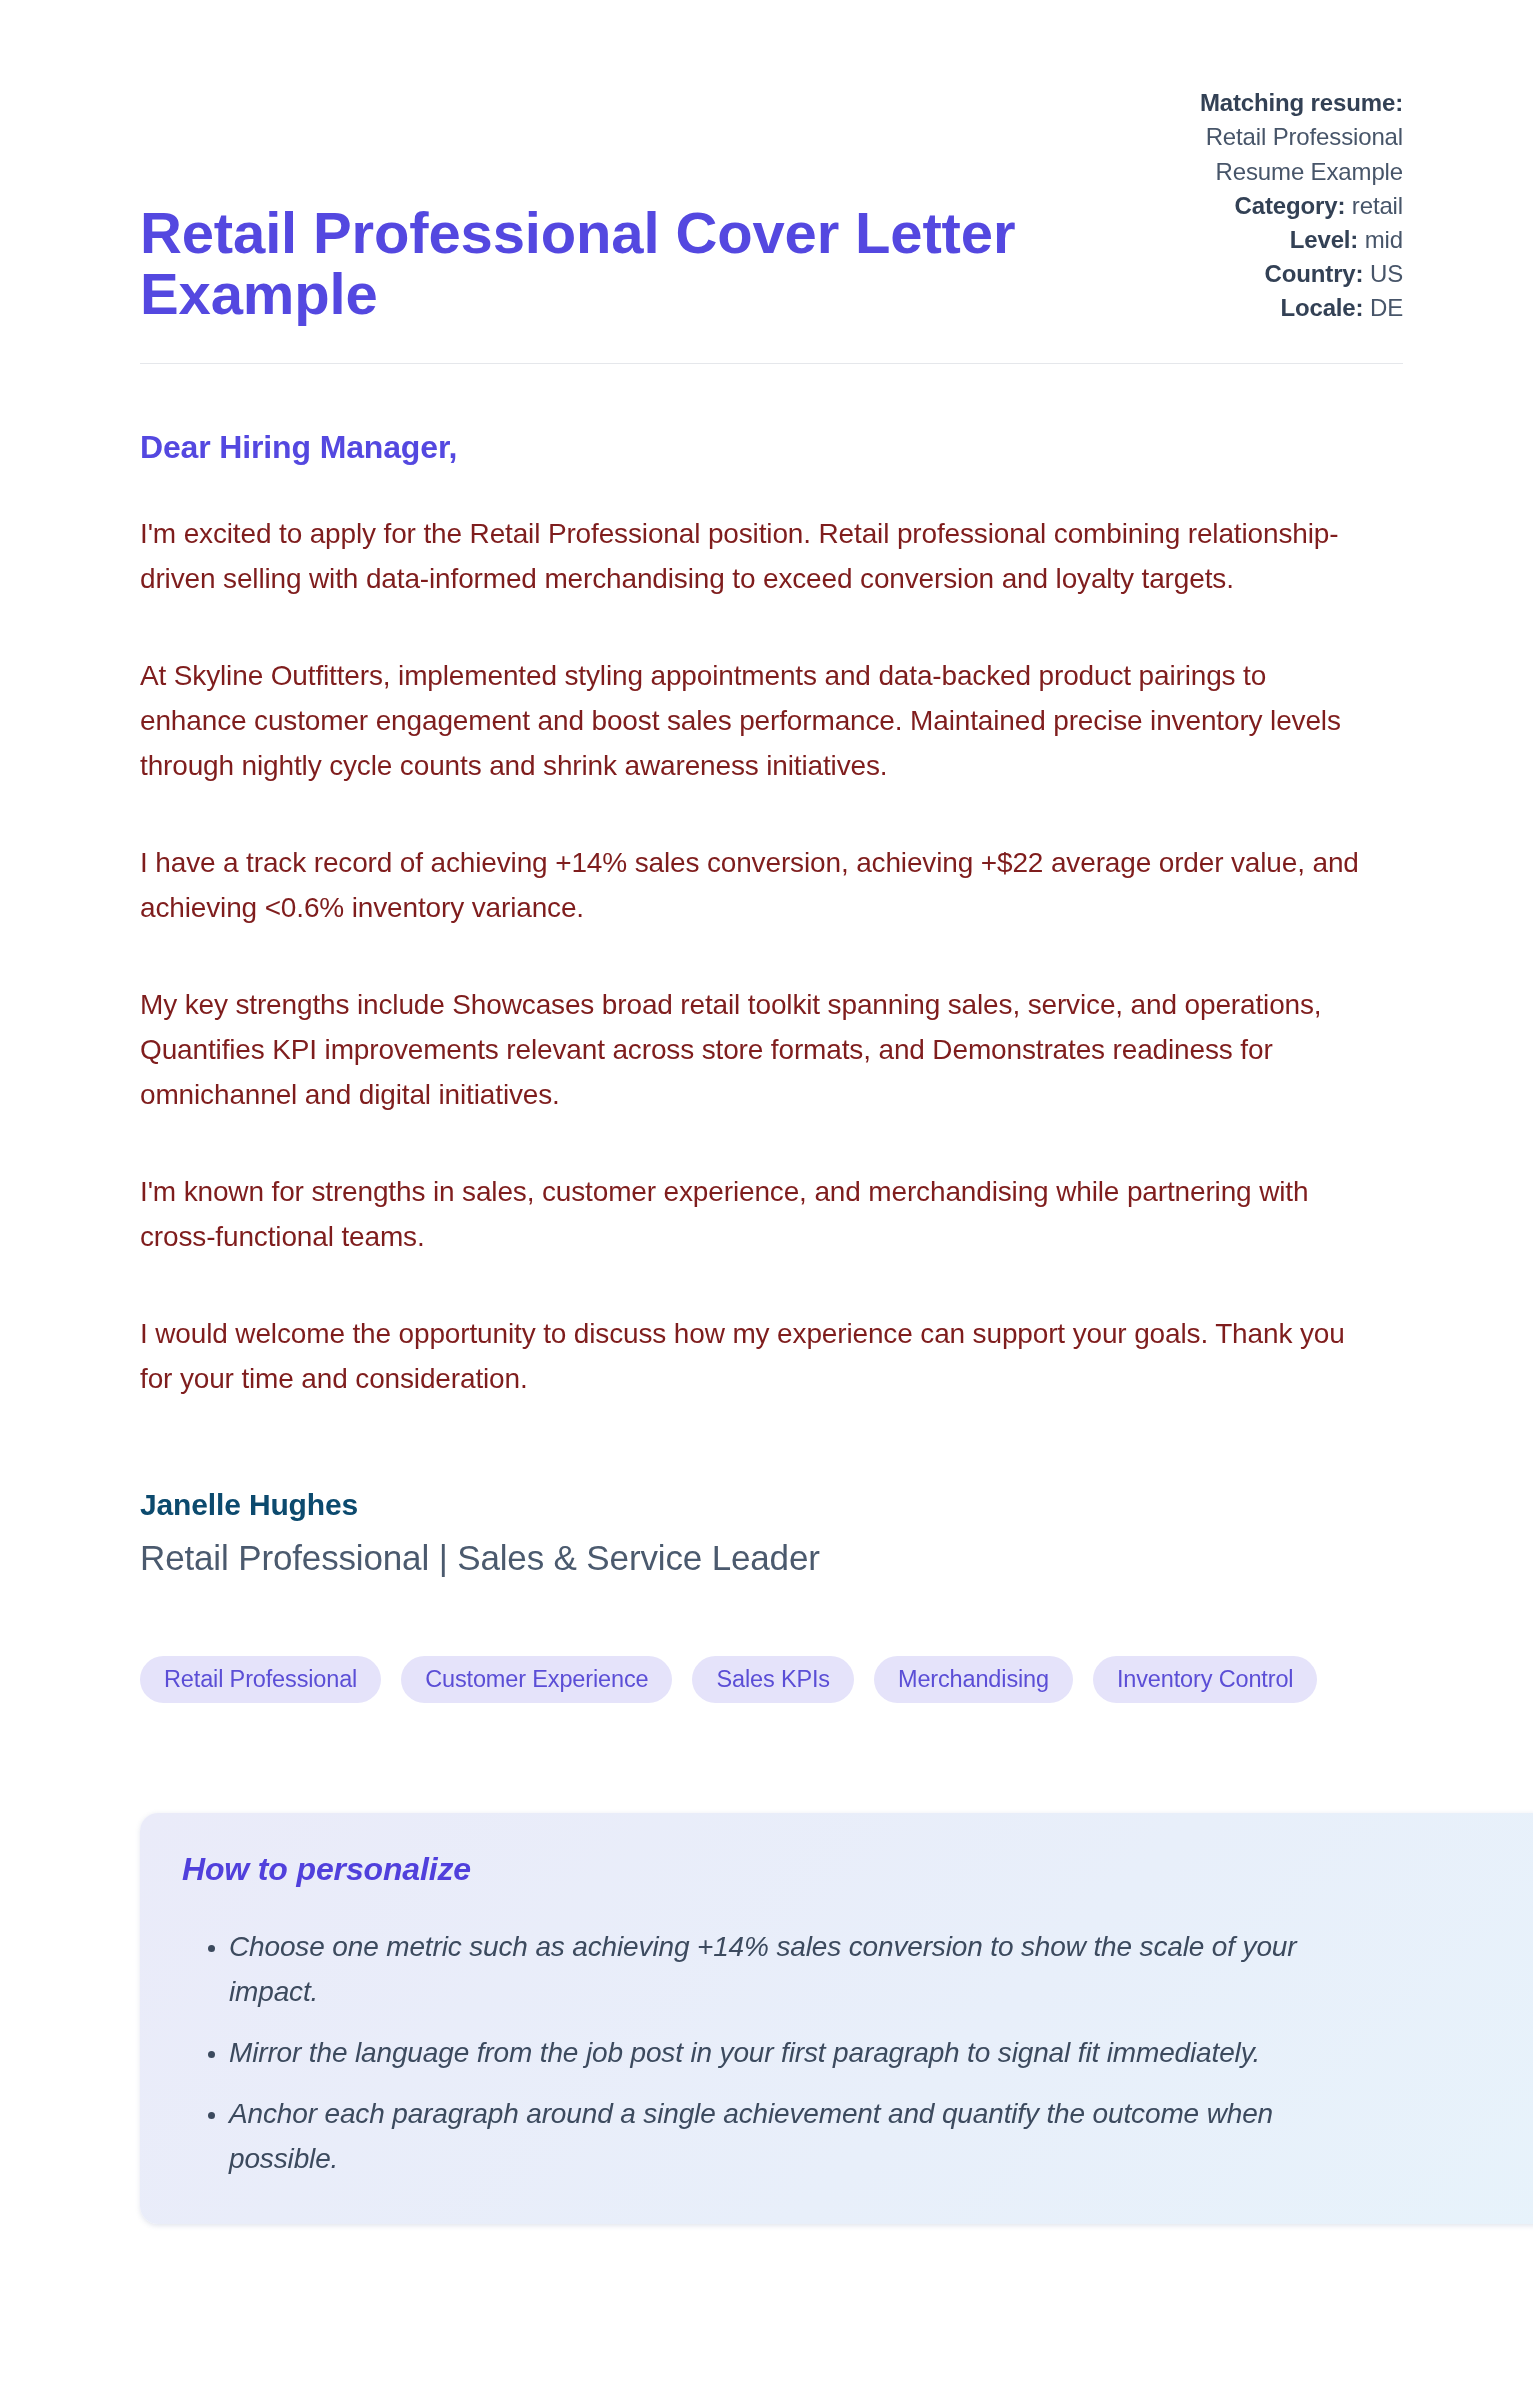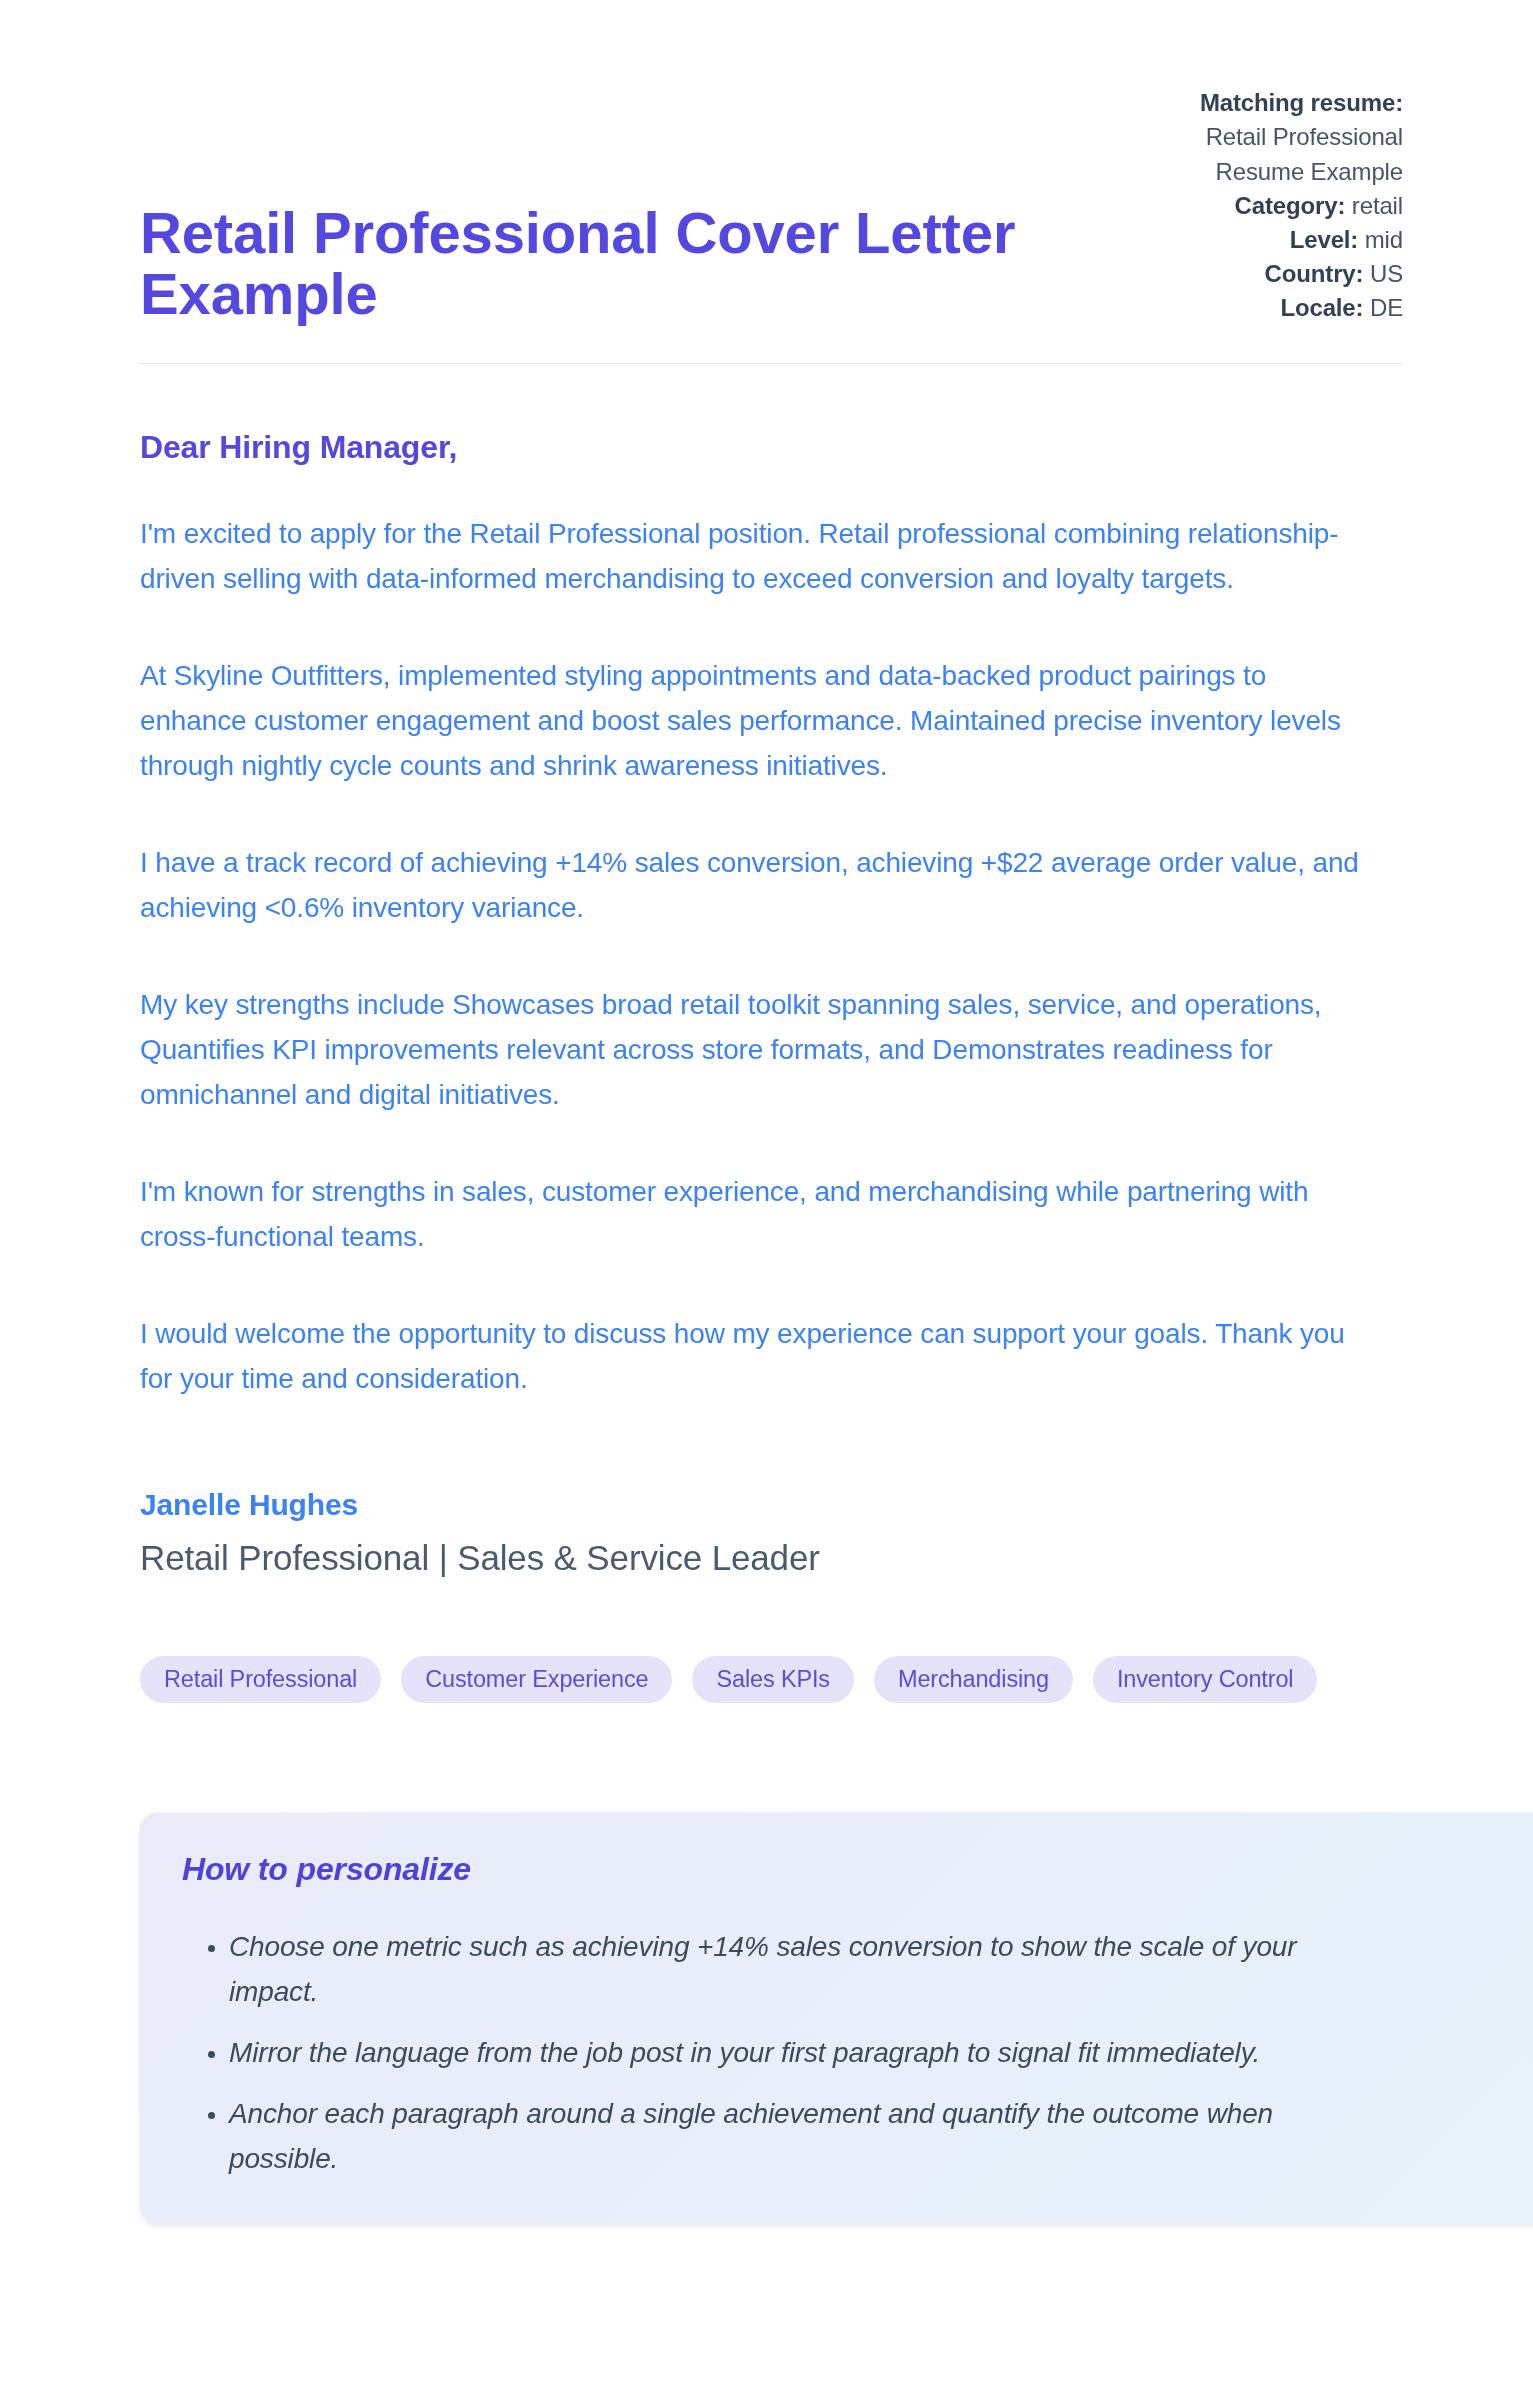--- a/index.html
+++ b/index.html
@@ -60,29 +60,29 @@
     margin-top: 65px;
     font-size: 32px;
     font-weight: bold;
     color: #5448e0;
   }
   .letter p {
     margin-top: 52px;
     max-width: 1232px;
     font-size: 28px;
     line-height: 45px;
-    color: #3b82f6;
+    color: #7f1d1d;
   }
   .letter p.first { margin-top: 45px; }
 
   .signature { margin-top: 87px; }
   .signature-name {
     font-size: 30px;
     font-weight: bold;
-    color: #3b82f6;
+    color: #0c4a6e;
   }
   .signature-title {
     margin-top: 16px;
     font-size: 35px;
     color: #4b5a6e;
   }
 
   
   .tags {
     margin-top: 78px;

